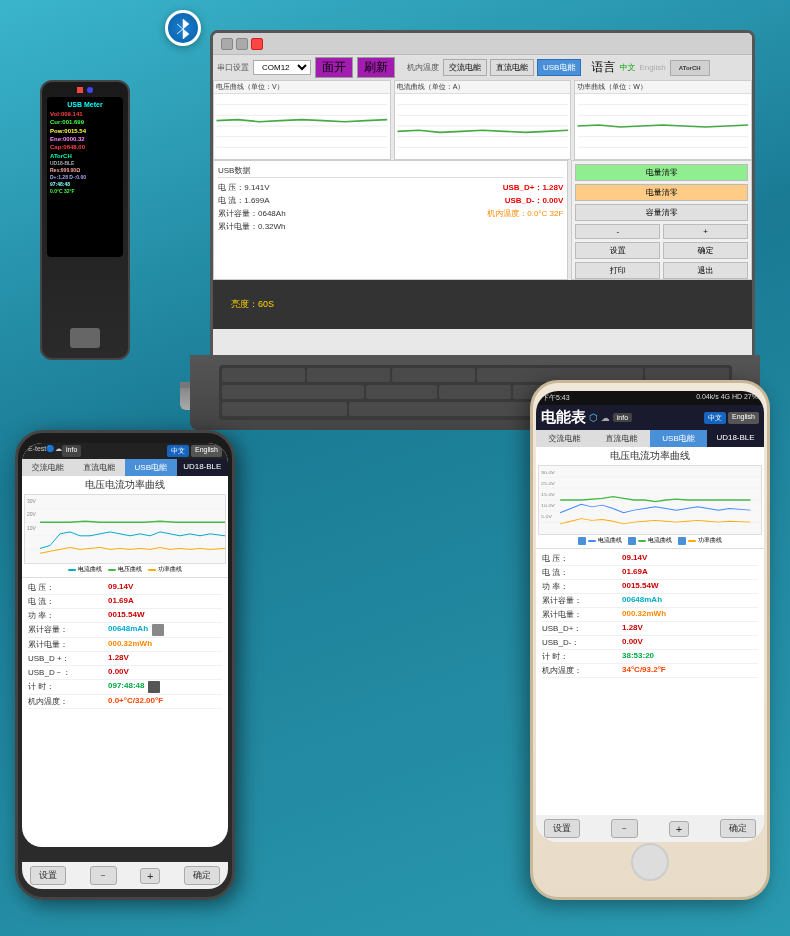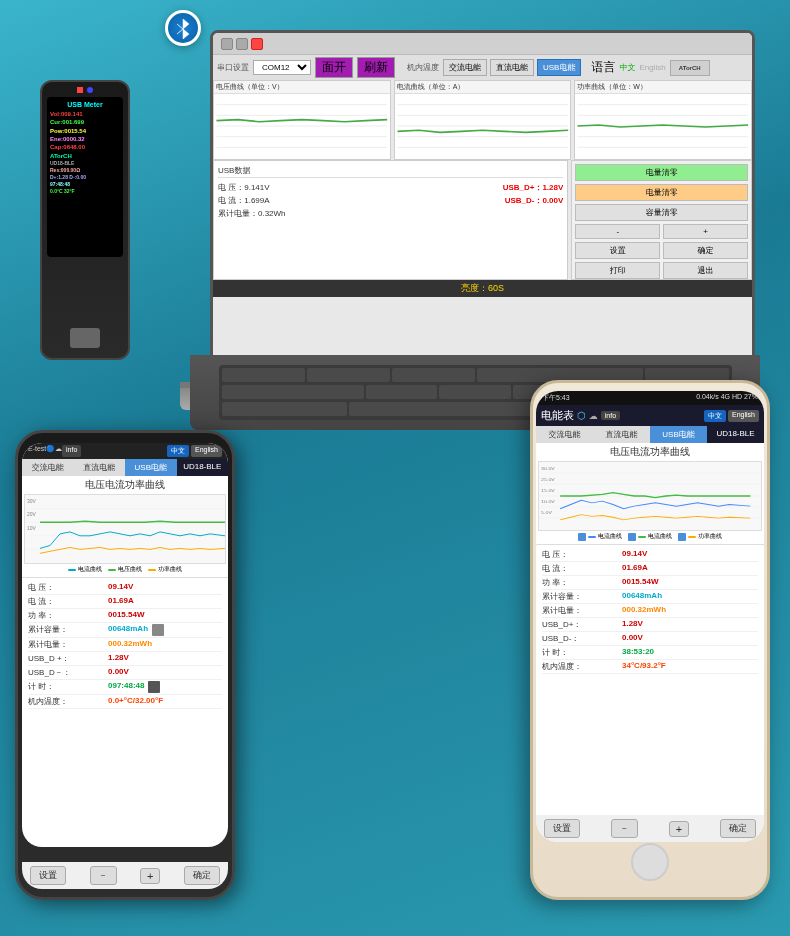--- a/index.html
+++ b/index.html
@@ -182,23 +182,22 @@
       padding: 2px;
       cursor: pointer;
     }
 
     .ctrl-btn.green { background: #90ee90; }
     .ctrl-btn.orange { background: #ffcc88; }
 
     .brightness-bar {
       background: #333;
       color: #ffd700;
-      text-align: center;
       font-size: 9px;
-      padding: 2px;
+      padding: 18px;
     }
 
     .laptop-base {
       position: absolute;
       bottom: 0;
       left: 0;
       width: 100%;
       height: 22px;
       background: linear-gradient(180deg, #888 0%, #aaa 100%);
       border-radius: 0 0 6px 6px;
@@ -319,22 +318,22 @@
       background: #222;
       color: #ccc;
       font-size: 7px;
       padding: 2px 6px;
       display: flex;
       justify-content: space-between;
     }
 
     .phone-app-title {
       color: white;
-      font-size: 11px;
-      font-weight: normal;
+      font-size: 15px;
+      font-weight: bold;
     }
 
     .info-badge {
       background: #444;
       color: white;
       font-size: 7px;
       padding: 1px 4px;
       border-radius: 2px;
     }
 
@@ -693,20 +692,24 @@
           <div class="data-panel-title">USB数据</div>
           <div class="data-row">
             <span class="data-key">电  压：9.141V</span>
             <span class="data-val">USB_D+：1.28V</span>
           </div>
           <div class="data-row">
             <span class="data-key">电  流：1.699A</span>
             <span class="data-val">USB_D-：0.00V</span>
           </div>
           <div class="data-row">
+            <span class="data-key">累计容量：0648Ah</span>
+            <span style="color:#ff8800;font-size:8px;">机内温度：0.0°C 32F</span>
+          </div>
+          <div class="data-row">
             <span class="data-key">累计电量：0.32Wh</span>
           </div>
         </div>
         <div class="controls-panel">
           <div class="ctrl-btn green">电量清零</div>
           <div class="ctrl-btn orange">电量清零</div>
           <div class="ctrl-btn">容量清零</div>
           <div style="display:flex;gap:3px;">
             <div class="ctrl-btn" style="flex:1;">-</div>
             <div class="ctrl-btn" style="flex:1;">+</div>

